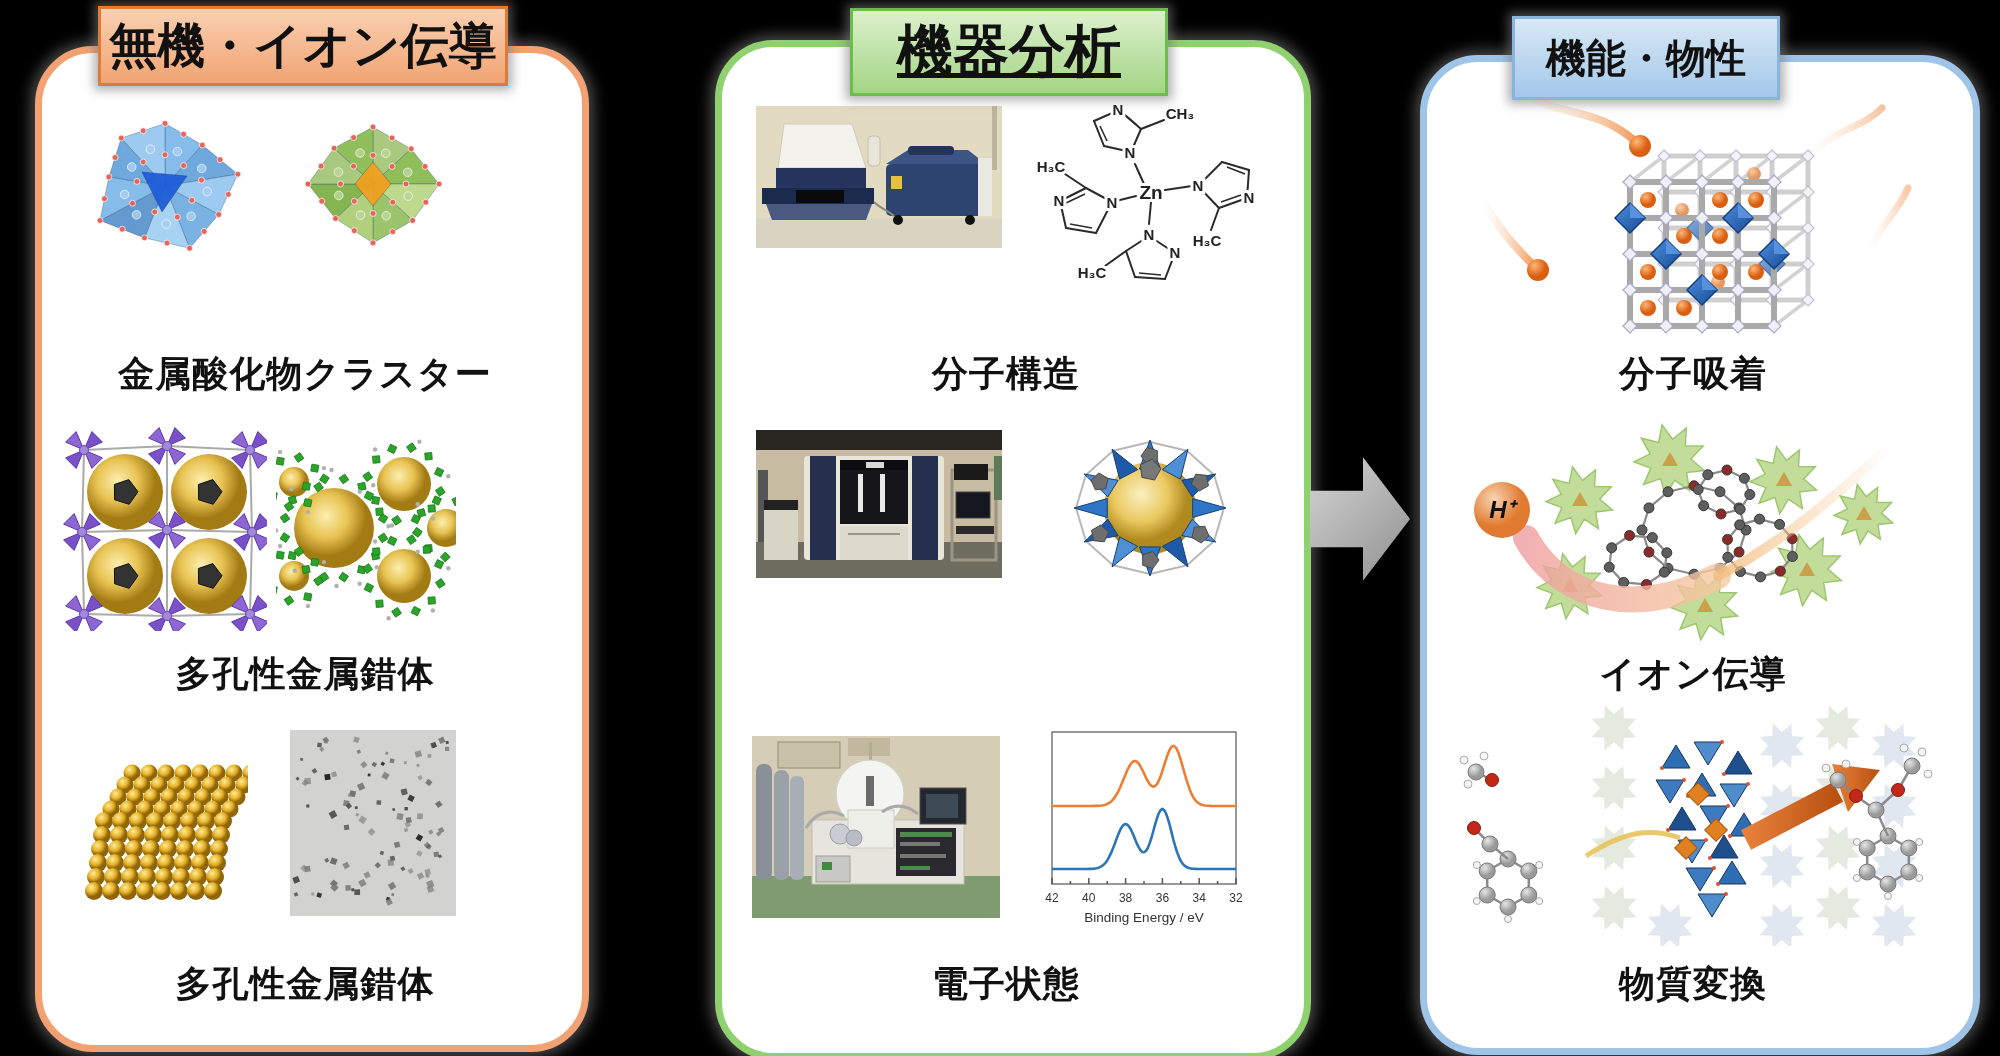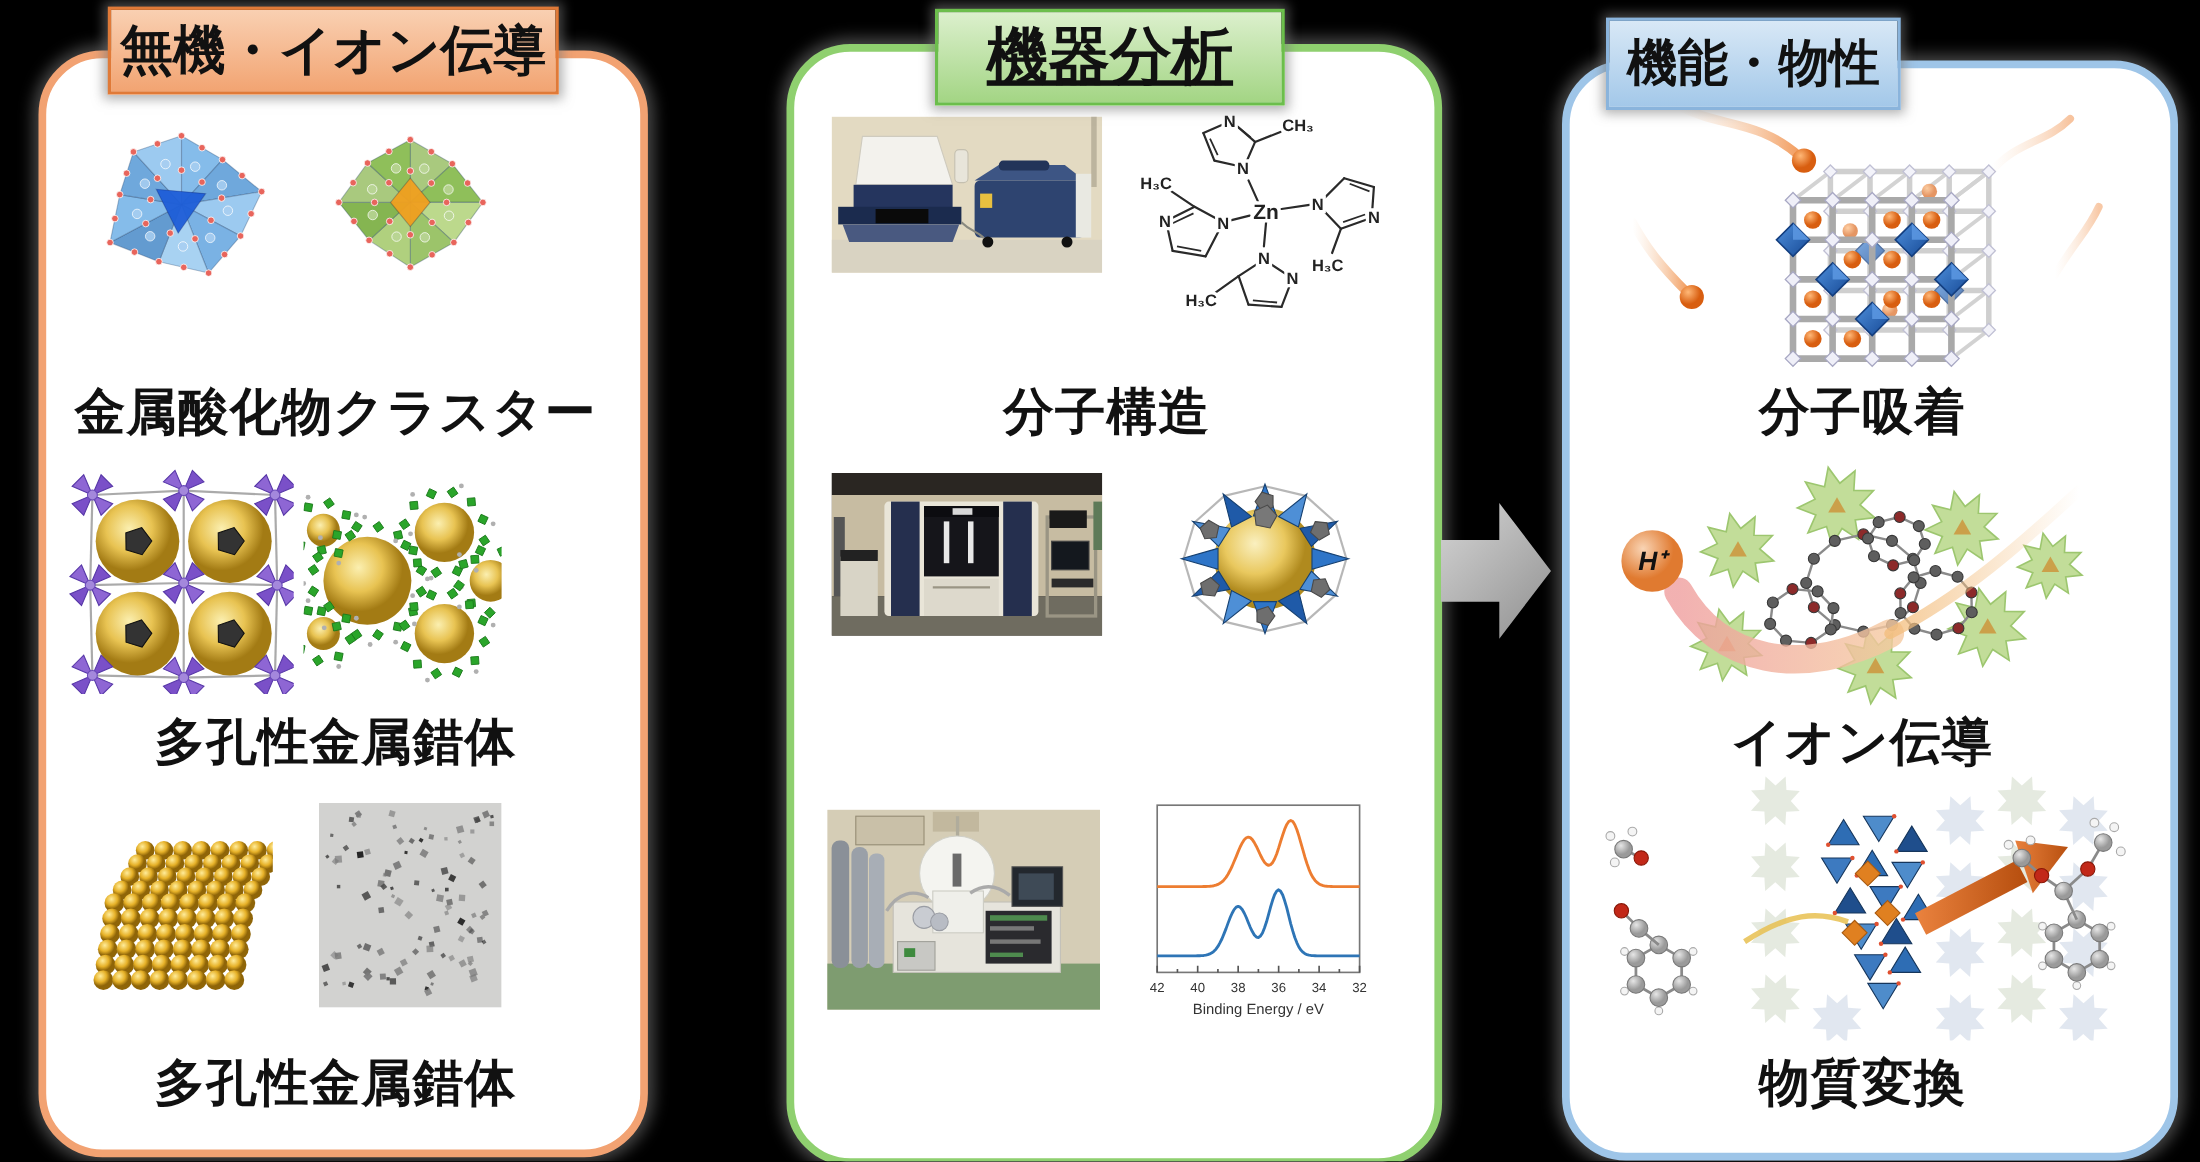--- a/index.html
+++ b/index.html
@@ -9,21 +9,21 @@
          box-shadow:0 0 14px 5px rgba(130,130,130,.55);}
   .panel.orange{border:7px solid #F2A272;}
   .panel.green {border:7px solid #8FD06F;}
   .panel.blue  {border:7px solid #9EC5E8;}
   .hdr{position:absolute;z-index:6;display:flex;align-items:center;justify-content:center;
        font-weight:bold;color:#111;box-shadow:0 0 10px 4px rgba(120,120,120,.6);}
   .hdr.orange{background:linear-gradient(#F9D0B2,#F2A472);border:3px solid #E07A38;}
   .hdr.green {background:linear-gradient(#DCF0CD,#A3D584);border:3px solid #6CBE4C;}
   .hdr.blue  {background:linear-gradient(#D8E8F6,#A3C8E9);border:3px solid #8AB4DC;}
   .lbl{position:absolute;z-index:5;font-weight:bold;color:#111;text-align:center;
-       font-size:46px;line-height:52px;letter-spacing:1px;}
+       font-size:36px;line-height:52px;letter-spacing:1px;}
   .im{position:absolute;margin:0;z-index:4;}
   .im svg{display:block;width:100%;height:100%;}
   .arrow{position:absolute;z-index:7;background:linear-gradient(135deg,#D6D6D6,#8E8E8E);
          clip-path:polygon(0 29%,53% 29%,53% 4%,100% 50%,53% 96%,53% 71%,0 71%);}
   .at{paint-order:stroke;stroke:#fff;stroke-width:6px;fill:#222;font-size:15px;
       font-weight:600;text-anchor:middle;font-family:"Liberation Sans",sans-serif;}
   .zn{font-size:19px;}
   .tick{font-size:12px;fill:#333;text-anchor:middle;font-family:"Liberation Sans",sans-serif;}
   .axlbl{font-size:13.5px;fill:#333;text-anchor:middle;font-family:"Liberation Sans",sans-serif;}
   .hplus{font-size:24px;font-weight:bold;font-style:italic;fill:#111;text-anchor:middle;
@@ -735,25 +735,26 @@
         </g>
       <text class="tick" x="14" y="176">42</text>
       <text class="tick" x="50.8" y="176">40</text>
       <text class="tick" x="87.6" y="176">38</text>
       <text class="tick" x="124.4" y="176">36</text>
       <text class="tick" x="161.2" y="176">34</text>
       <text class="tick" x="198" y="176">32</text>
       <text class="axlbl" x="106" y="196">Binding Energy / eV</text>
     </svg>
   </figure>
+  <div class="lbl" style="left:715px;top:958px;width:582px;">電子状態</div>
 
   <div class="arrow" style="left:1310px;top:452px;width:100px;height:134px;"></div>
 
   <section class="panel blue" style="left:1420px;top:55px;width:546px;height:986px;"></section>
-  <div class="hdr blue" style="left:1460px;top:16px;width:262px;height:78px;font-size:46px;">
+  <div class="hdr blue" style="left:1512px;top:16px;width:262px;height:78px;font-size:40px;">
     <span>機能・物性</span>
   </div>
 
   <figure class="im" style="left:1478px;top:90px;width:434px;height:248px;">
     <svg viewBox="0 0 434 248">
       <defs>
         <radialGradient id="orangeg" cx="35%" cy="30%">
             <stop offset="0%" stop-color="#FFB877"></stop>
           <stop offset="100%" stop-color="#D85E10"></stop>
           </radialGradient>

